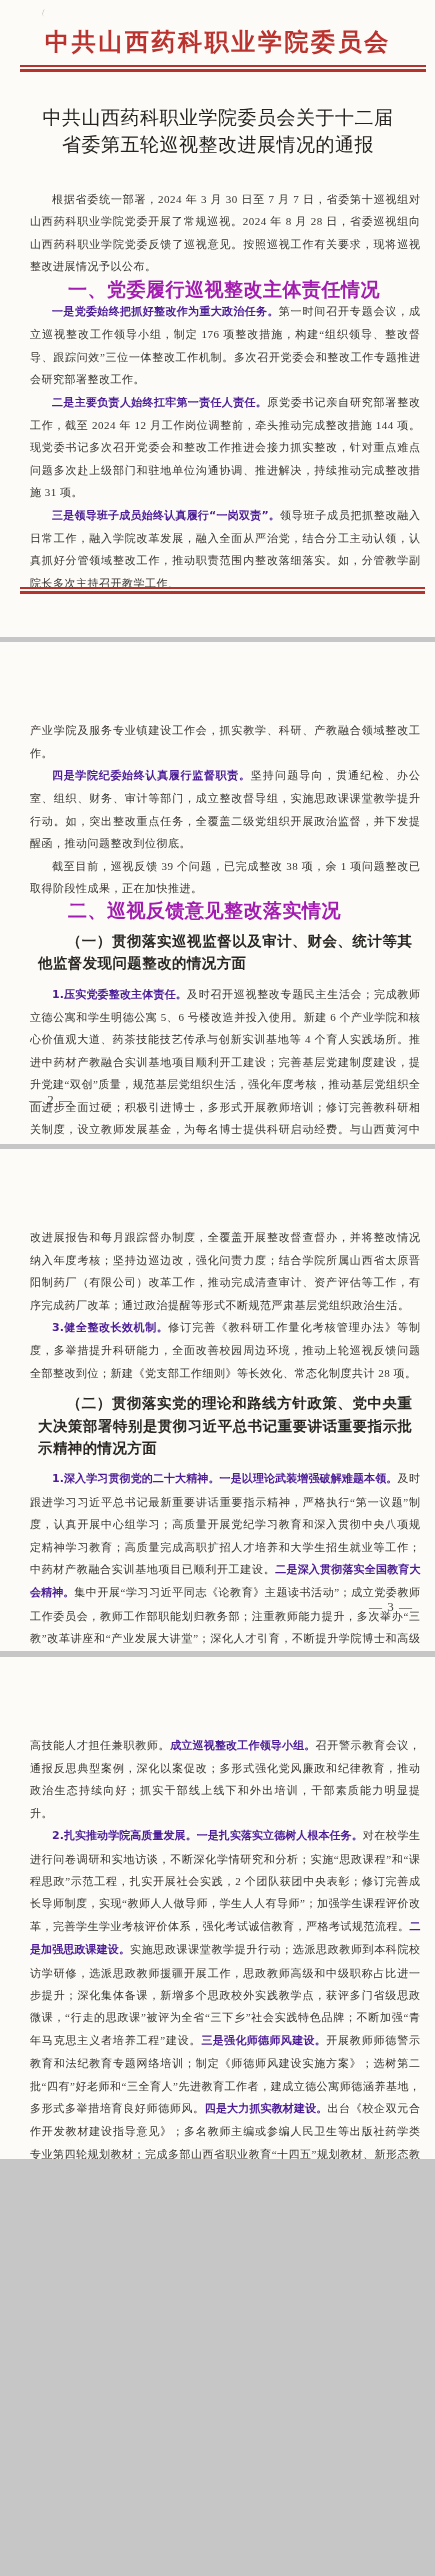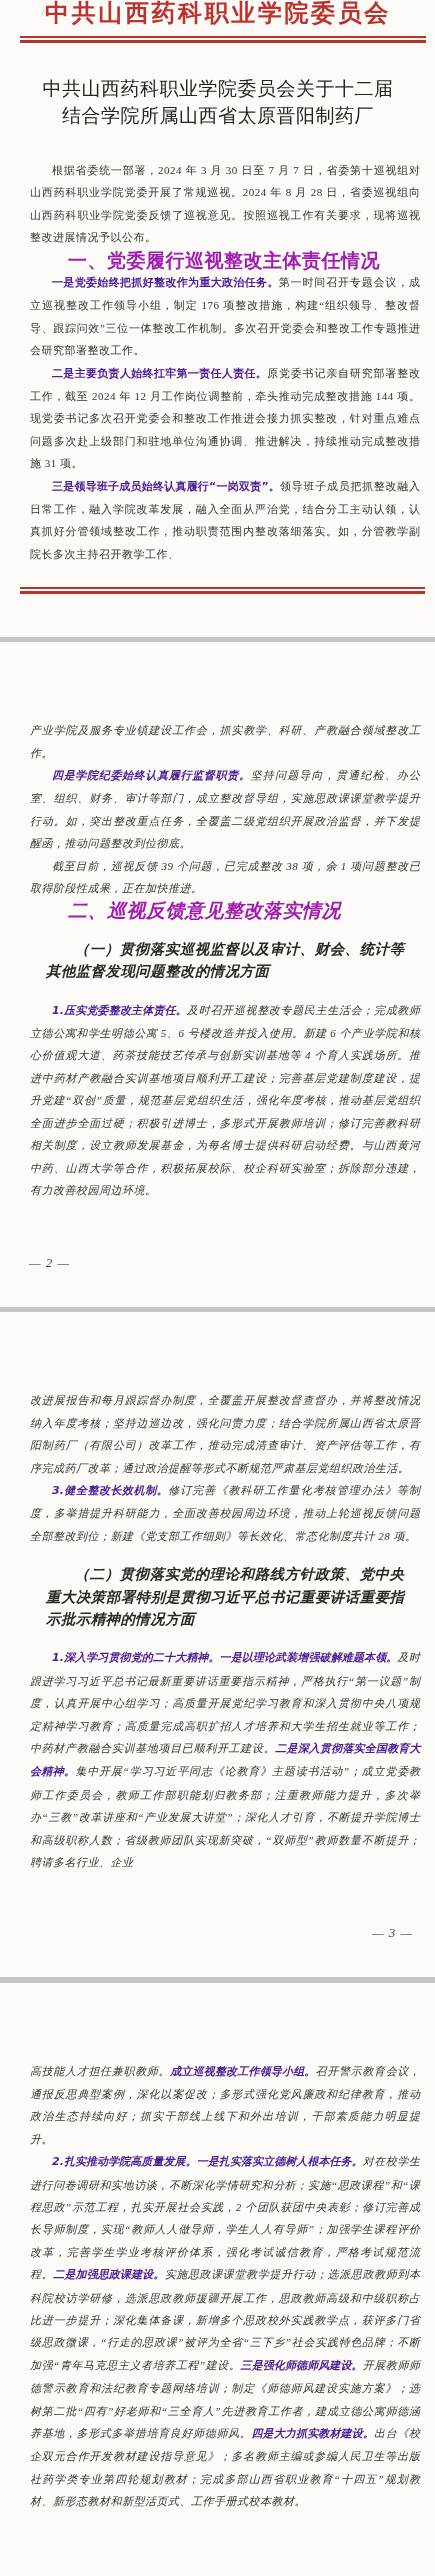--- a/index.html
+++ b/index.html
@@ -6,24 +6,24 @@
   body{
     width:436px;height:3292px;overflow:hidden;
     background:#c6c6c6;
     font-family:"Liberation Serif", serif;
   }
   .page{
     width:436px;background:#fcfbf8;position:relative;overflow:hidden;
     box-sizing:border-box;margin:0 0 5.2px 0;
   }
   .page-1{height:637px;}
-  .page-mid{height:665px;font-style:italic;}
+  .page-mid{height:502px;}
   
   .lh-name{
-    text-align:center;
+    padding-top:29px;text-align:center;
     font-size:24px;line-height:27px;font-weight:bold;
     letter-spacing:2.6px;color:#bb332e;
     font-family:"Liberation Serif", serif;
   }
   .red-rule{margin:9.3px 10.3px 0 19.6px;}
   .red-rule .r1{height:1.5px;background:#b5322d;}
   .red-rule .r2{height:2.6px;background:#b5322d;margin-top:2.6px;}
   .doc-title{
     margin:32px 20.6px 0 20.6px;text-align:center;
     font-size:19px;line-height:27px;font-weight:normal;color:#26231f;
@@ -42,21 +42,21 @@
   .b{
     font-family:"DejaVu Sans", sans-serif;
     font-weight:700;color:#4c1d95;letter-spacing:0;
   }
   .h1{
     margin:0;font-size:19px;line-height:22.4px;text-indent:2em;
     font-family:"DejaVu Sans", sans-serif;
     font-weight:700;color:#a21caf;letter-spacing:0.5px;
   }
   .h2{
-    margin:16px;font-size:14.4px;line-height:22.4px;text-indent:2em;
+    margin:8px;font-size:14.4px;line-height:22.4px;text-indent:2em;
     font-weight:700;color:#2b2824;letter-spacing:0.5px;
     text-align:justify;word-break:break-all;
   }
   
   .bottom-red-rule{position:absolute;left:19.6px;right:11.3px;bottom:43px;}
   .bottom-red-rule .r1{height:1.5px;background:#b5322d;}
   .bottom-red-rule .r2{height:2.6px;background:#b5322d;margin-top:2.6px;}
   .pagenum{
     position:absolute;bottom:36px;
     font-size:13px;color:#49453f;letter-spacing:1px;
@@ -75,21 +75,21 @@
 
 <div class="page page-1">
   <div class="scan-artifact"></div>
   <div class="lh-name">中共山西药科职业学院委员会</div>
   <div class="red-rule">
     <div class="r1"></div>
       <div class="r2"></div>
   </div>
   <div class="doc-title">
     <div>中共山西药科职业学院委员会关于十二届</div>
-    <div>结合学院所属山西省太原晋阳制药厂</div>
+    <div>省委第五轮巡视整改进展情况的通报</div>
   </div>
   <div class="content body-host">
       <p class="para"><span>根据省委统一部署，2024 年 3 月 30 日至 7 月 7 日，省委第十巡视组对山西药科职业学院党委开展了常规巡视。2024 年 8 月 28 日，省委巡视组向山西药科职业学院党委反馈了巡视意见。按照巡视工作有关要求，现将巡视整改进展情况予以公布。</span></p>
       <div class="h1">一、党委履行巡视整改主体责任情况</div>
       <p class="para"><span class="b">一是党委始终把抓好整改作为重大政治任务。</span><span>第一时间召开专题会议，成立巡视整改工作领导小组，制定 176 项整改措施，构建“组织领导、整改督导、跟踪问效”三位一体整改工作机制。多次召开党委会和整改工作专题推进会研究部署整改工作。</span></p>
       <p class="para"><span class="b">二是主要负责人始终扛牢第一责任人责任。</span><span>原党委书记亲自研究部署整改工作，截至 2024 年 12 月工作岗位调整前，牵头推动完成整改措施 144 项。现党委书记多次召开党委会和整改工作推进会接力抓实整改，针对重点难点问题多次赴上级部门和驻地单位沟通协调、推进解决，持续推动完成整改措施 31 项。</span></p>
       <p class="para"><span class="b">三是领导班子成员始终认真履行“一岗双责”。</span><span>领导班子成员把抓整改融入日常工作，融入学院改革发展，融入全面从严治党，结合分工主动认领，认真抓好分管领域整改工作，推动职责范围内整改落细落实。如，分管教学副院长多次主持召开教学工作、</span></p>
     </div>
   <div class="bottom-red-rule">
     <div class="r1"></div>

